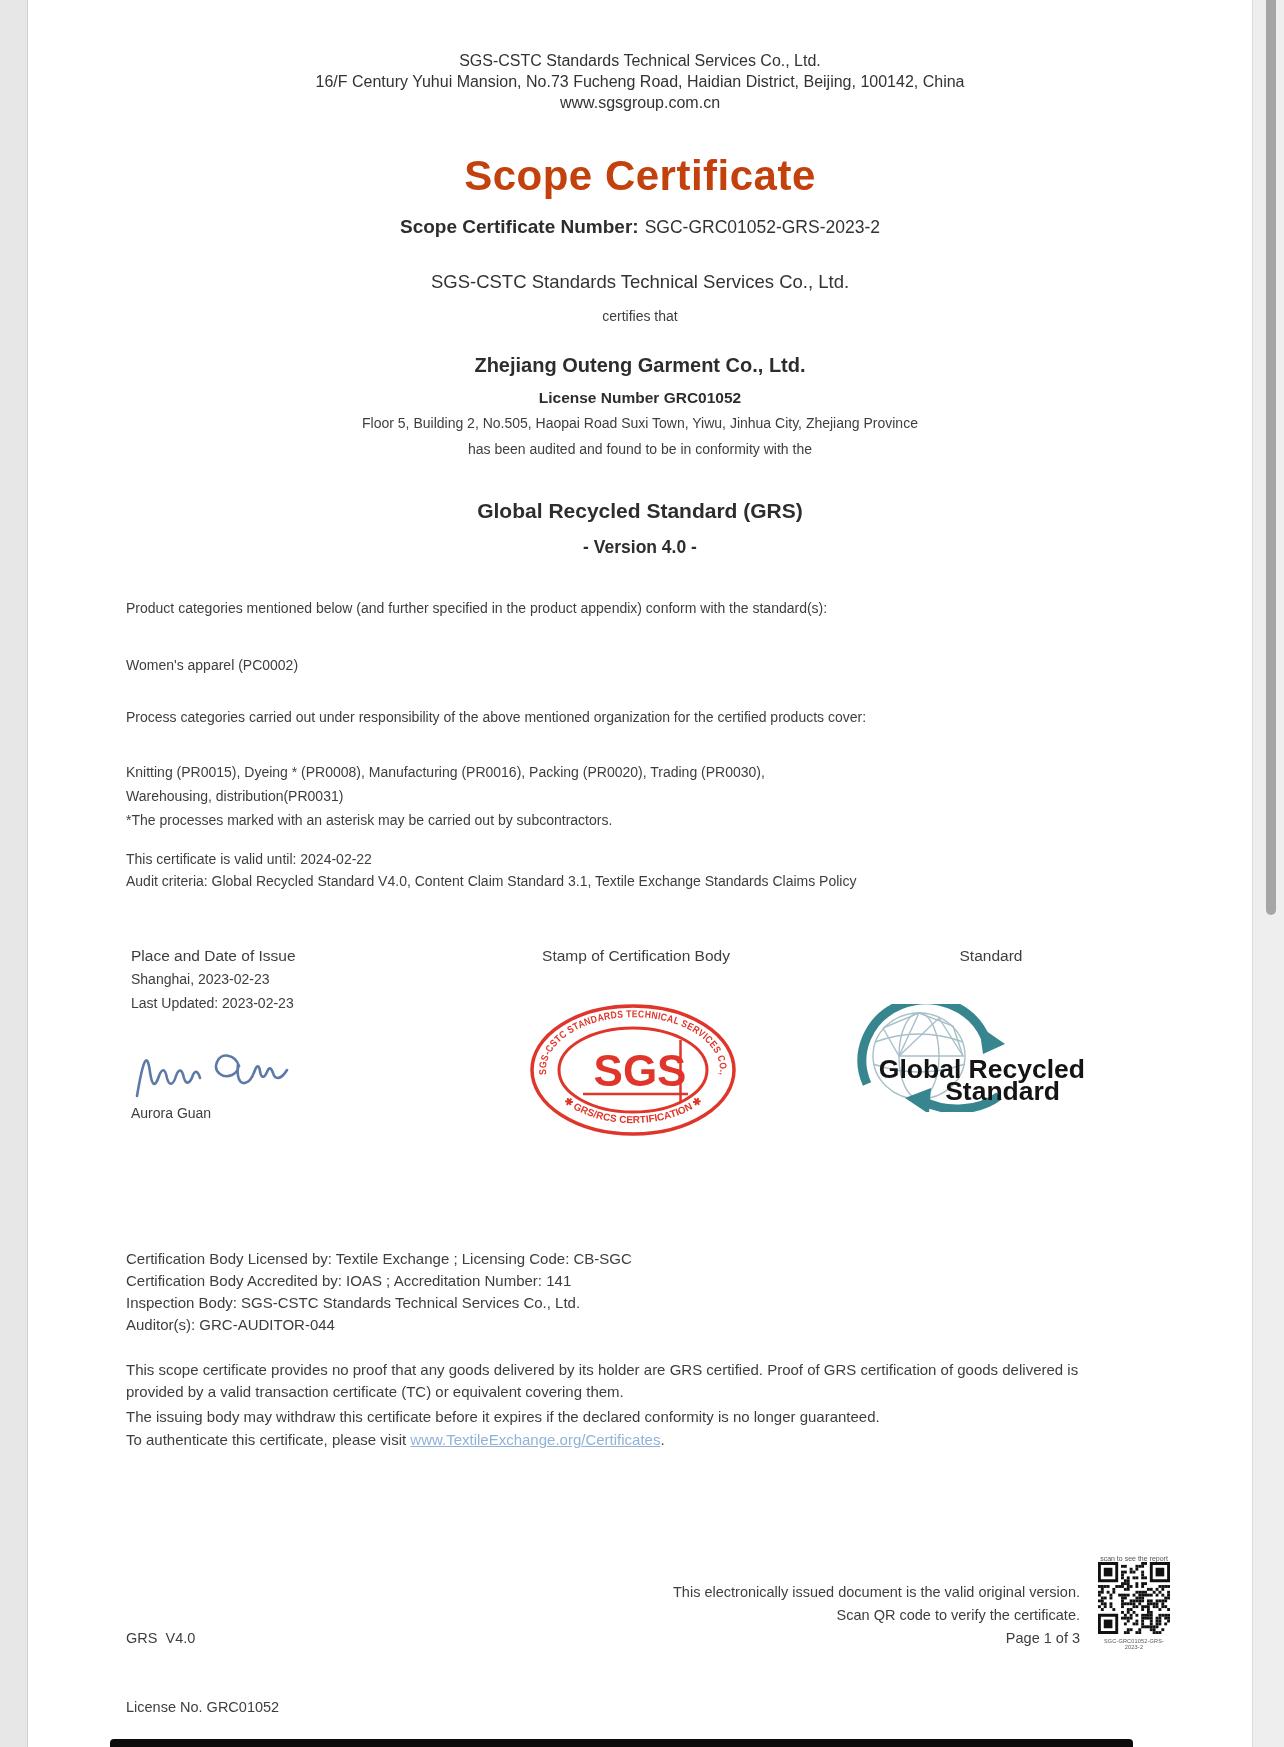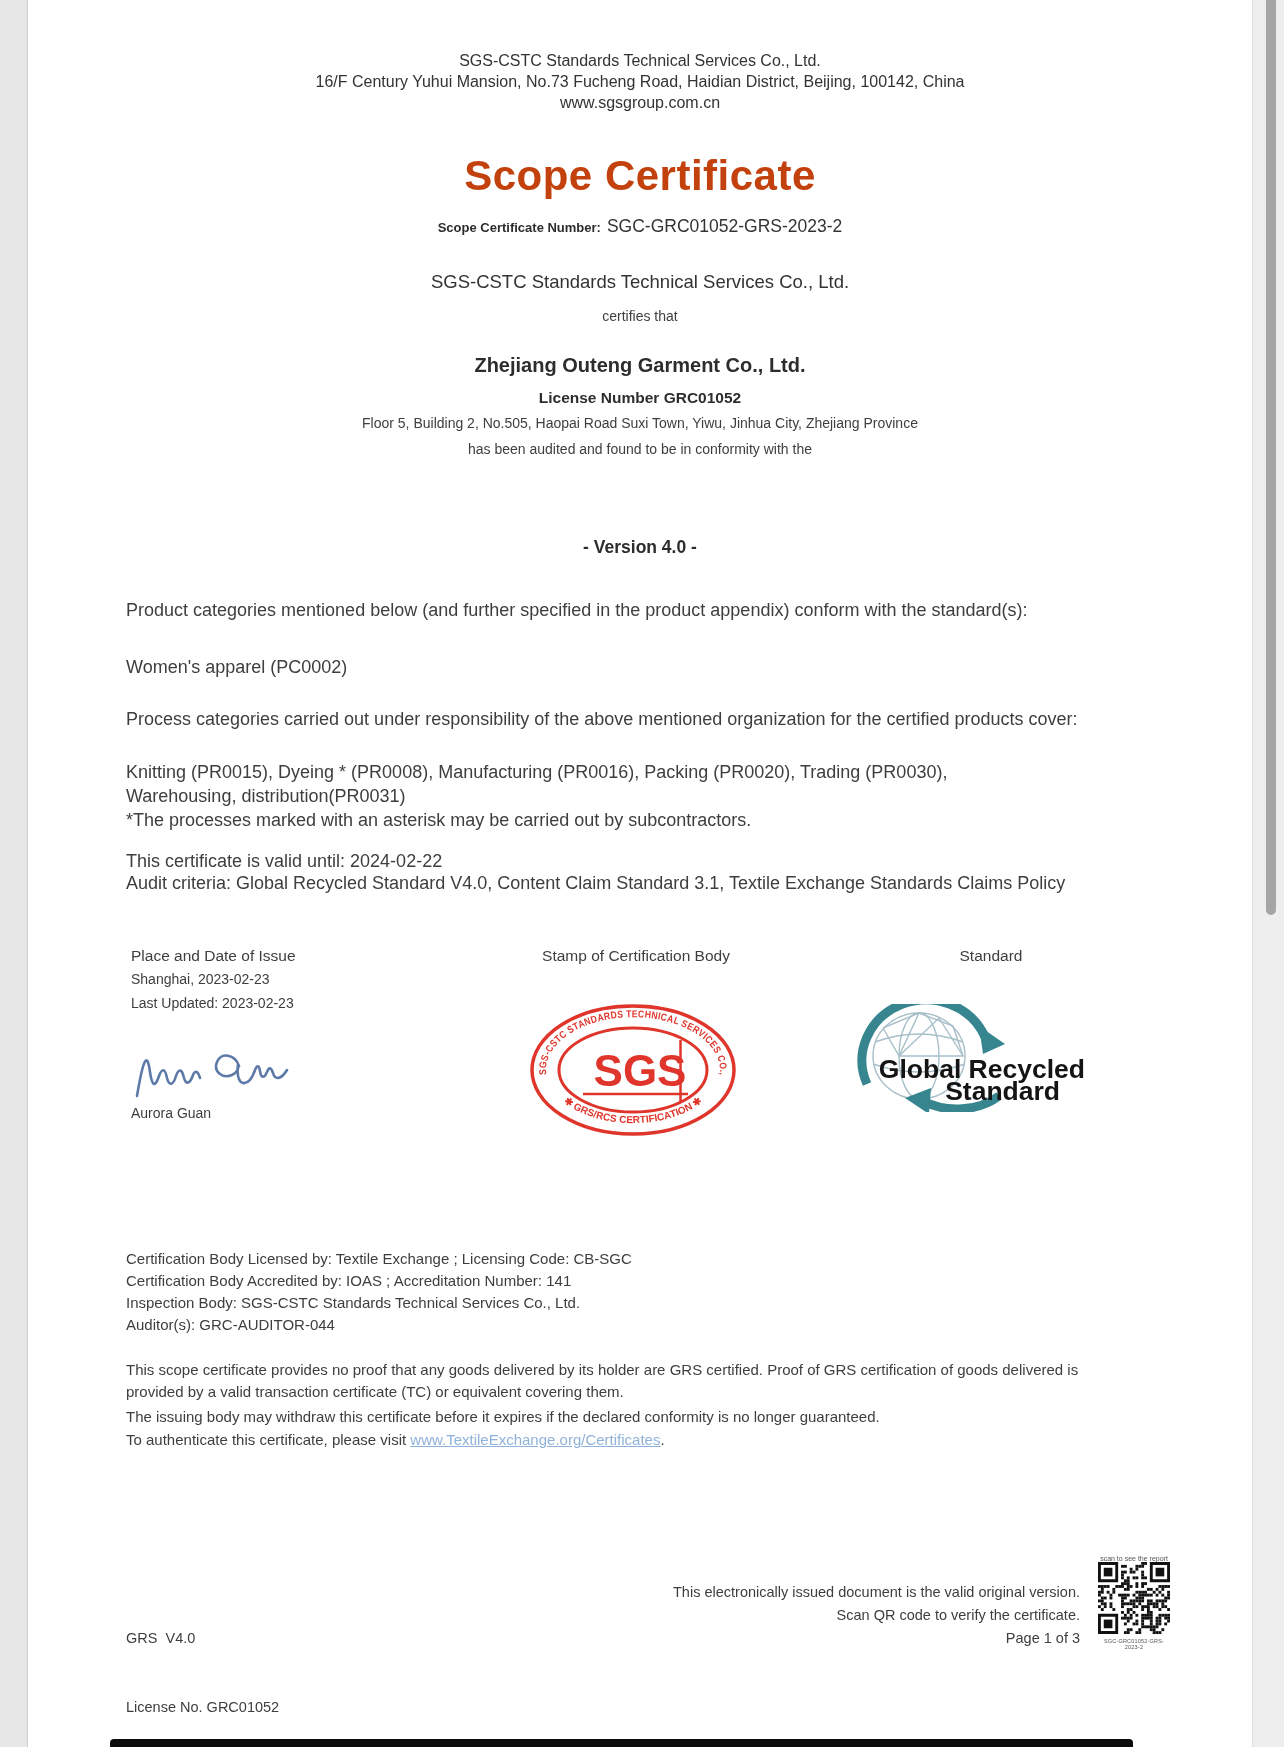--- a/index.html
+++ b/index.html
@@ -7,29 +7,29 @@
         font-family:"Liberation Sans", sans-serif;color:#3e3e3e;}
   .abs{position:absolute;}
   .left-strip{left:0;top:0;width:27px;height:100%;background:#e7e7e7;border-right:1px solid #cfcfcf;}
   .scroll-track{right:0;top:0;width:31px;height:100%;background:#eeeeee;border-left:1px solid #dcdcdc;}
   .scroll-thumb{position:absolute;left:13px;top:0;width:10px;height:915px;background:#a5a5a5;border-radius:0 0 5px 5px;}
   .bottom-bar{left:110px;bottom:0;width:1023px;height:8px;background:#0c0c0c;border-radius:4px 4px 0 0;}
   .doc{left:27px;top:0;width:1226px;height:1472px;position:absolute;}
   .center{left:0;width:100%;text-align:center;}
   .hdr{font-size:16px;line-height:21px;color:#333;}
   .title{font-size:42px;font-weight:bold;color:#c2410c;letter-spacing:.5px;}
-  .certnum-label{font-size:13px;font-weight:bold;color:#2d2d2d;}
+  .certnum-label{font-size:19px;font-weight:bold;color:#2d2d2d;}
   .certnum-value{font-size:17.5px;color:#333;margin-left:6px;}
   .issuer{font-size:18.5px;color:#333;}
   .small{font-size:14px;color:#3e3e3e;}
   .holder-name{font-size:20px;font-weight:bold;color:#2d2d2d;}
   .bold-sm{font-size:15.5px;font-weight:bold;color:#2d2d2d;}
   .std-name{font-size:21px;font-weight:bold;color:#2d2d2d;}
   .std-ver{font-size:17.5px;font-weight:bold;color:#2d2d2d;}
-  .body-p{left:99px;font-size:18px;color:#3e3e3e;}
+  .body-p{left:99px;font-size:14px;color:#3e3e3e;}
   .lh24{line-height:24px;}
   .col-hdr{font-size:15.5px;color:#3e3e3e;}
   .info{left:99px;font-size:15px;line-height:22px;color:#3e3e3e;}
   .foot{font-size:14.5px;line-height:23px;color:#3e3e3e;margin-top:12px;}
   .link{color:#8fb2da;text-decoration:underline;}
   .pre{white-space:pre;}
   .qr-top{font-size:7px;color:#555;text-align:center;width:72px;}
   .qr-cap{font-size:5.5px;color:#555;text-align:center;width:72px;letter-spacing:.2px;}
   svg text{font-family:"Liberation Sans", sans-serif;}
 </style>
@@ -55,20 +55,21 @@
     </div>
 
     <div class="abs center issuer" style="top:271px">SGS-CSTC Standards Technical Services Co., Ltd.</div>
     <div class="abs center small" style="top:308px">certifies that</div>
 
     <div class="abs center holder-name" style="top:354px">Zhejiang Outeng Garment Co., Ltd.</div>
     <div class="abs center bold-sm" style="top:389px">License Number GRC01052</div>
     <div class="abs center small" style="top:415px">Floor 5, Building 2, No.505, Haopai Road Suxi Town, Yiwu, Jinhua City, Zhejiang Province</div>
     <div class="abs center small" style="top:441px">has been audited and found to be in conformity with the</div>
 
+    <div class="abs center std-name" style="top:499px">Global Recycled Standard (GRS)</div>
     <div class="abs center std-ver" style="top:537px">- Version 4.0 -</div>
 
     <div class="abs body-p" style="top:600px">Product categories mentioned below (and further specified in the product appendix) conform with the standard(s):</div>
     <div class="abs body-p" style="top:657px">Women's apparel (PC0002)</div>
     <div class="abs body-p" style="top:709px">Process categories carried out under responsibility of the above mentioned organization for the certified products cover:</div>
     <div class="abs body-p lh24" style="top:760px">
       <div>Knitting (PR0015), Dyeing * (PR0008), Manufacturing (PR0016), Packing (PR0020), Trading (PR0030),</div>
       <div>Warehousing, distribution(PR0031)</div>
       <div>*The processes marked with an asterisk may be carried out by subcontractors.</div>
     </div>

